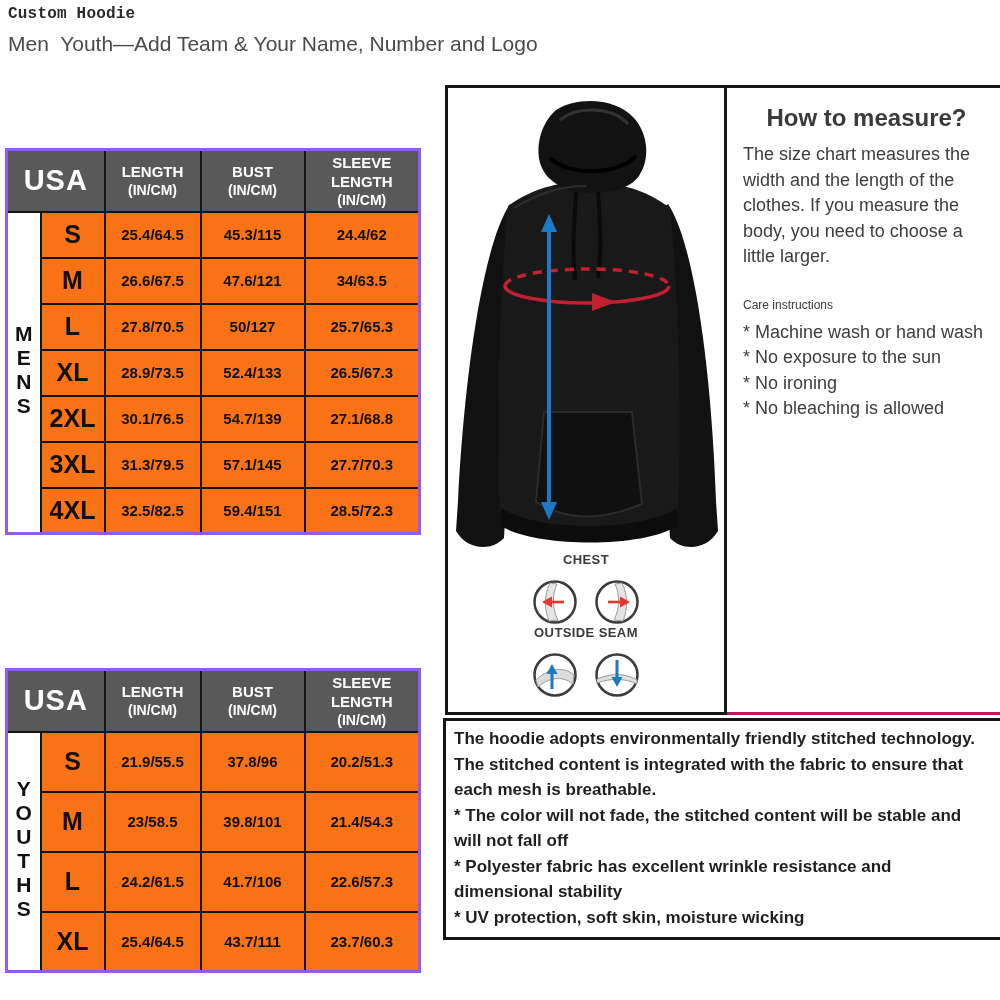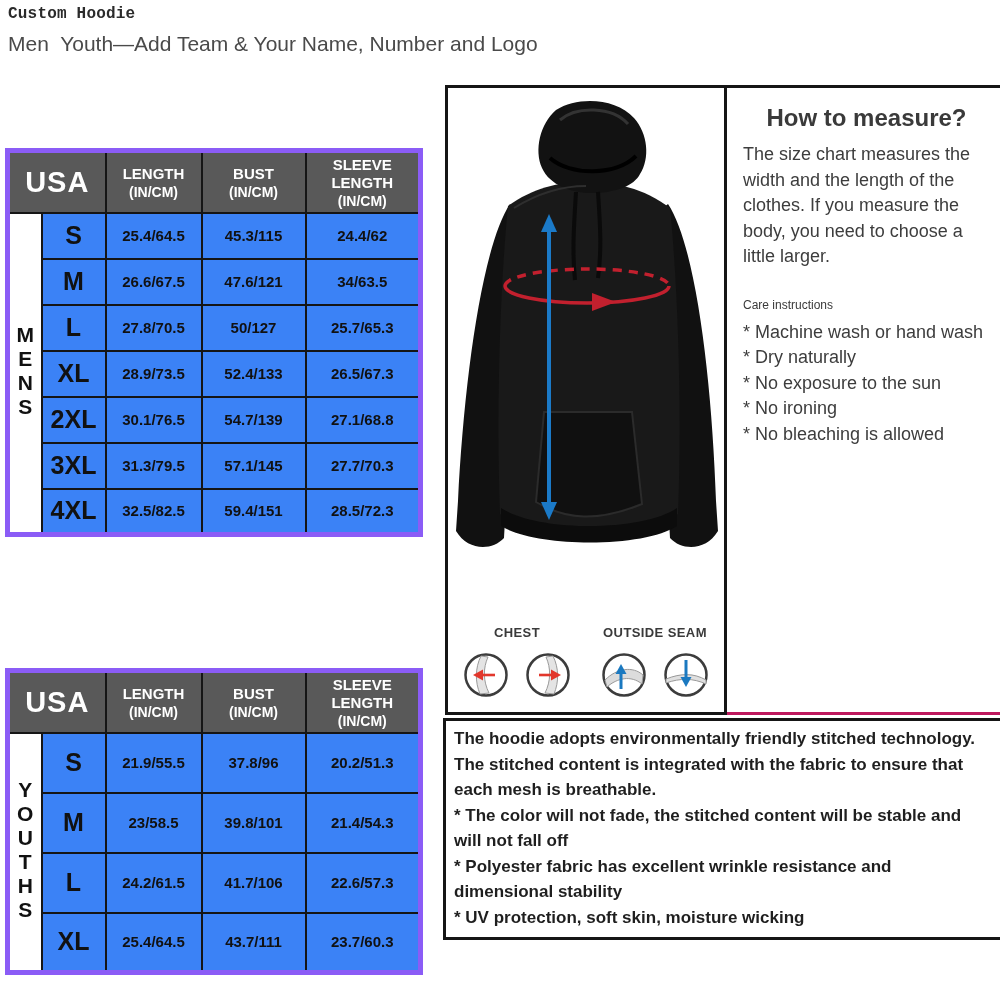--- a/index.html
+++ b/index.html
@@ -7,42 +7,42 @@
               font-family:"Liberation Sans", sans-serif; color:#222; }
   .page { position:relative; width:1000px; height:1000px; overflow:hidden; background:#fff; }
 
   
   .title-block { position:absolute; left:8px; top:5px; }
   .t1 { font-size:16px; font-weight:bold; color:#2b2b2b; letter-spacing:0.2px;font-family:Liberation Mono, monospace; }
   .t2 { font-size:21px; font-weight:500; color:#4a4a4a; margin-top:9px; white-space:pre-wrap; }
 
   
   table.size-table { position:absolute; border-collapse:collapse; table-layout:fixed;
-                     width:413px; background:#3b82f6; border:5px solid #8b5cf6; }
+                     width:413px; background:#f97316; border:3px solid #8b5cf6; }
   table.size-table th, table.size-table td { border:2px solid #151515; text-align:center; vertical-align:middle; }
   table.mens   { left:5px; top:148px; }
   table.youths { left:5px; top:668px; }
   tr.head th { background:#595959; color:#ffffff; height:62px; }
   th.usa { font-size:29px; font-weight:bold; letter-spacing:1px; }
   .h1 { font-size:15px; font-weight:bold; line-height:1.25; }
   .h2 { font-size:14px; font-weight:bold; }
   td.size { font-size:25px; font-weight:bold; color:#111; }
   td.val  { font-size:15px; font-weight:bold; color:#111; }
   .mens td { height:46px; }
   .youths td { height:60px; }
   td.vcell { width:34px; background:#fff; }
   .vlabel { display:inline-block; writing-mode:vertical-lr; text-orientation:upright;
             font-size:21px; font-weight:bold; line-height:1; letter-spacing:1px; color:#111; }
 
   
   .center-box { position:absolute; left:445px; top:85px; width:282px; height:630px;
                 border:3px solid #151515; background:#fff; }
   .hoodie-wrap { position:absolute; left:0; top:8px; width:276px; height:470px; }
   .diagrams { position:absolute; left:0; bottom:14px; width:100%;
-              display:flex; justify-content:space-around; }
+              display:flex; justify-content:space-around;flex-direction:column; }
   .diag-group { text-align:center; }
   .diag-label { font-size:13px; font-weight:bold; color:#3a3a3a; letter-spacing:0.4px; margin-bottom:12px; }
   .circles { display:flex; gap:16px; justify-content:center; }
 
   
   .measure-panel { position:absolute; left:727px; top:85px; width:273px; height:630px;
                    border-top:3px solid #151515; border-bottom:3px solid #be185d;
                    padding:8px 10px 0 16px; color:#3d3d3d; }
   .mp-heading { font-size:24px; font-weight:600; text-align:center; margin:8px 0 10px; color:#3a3a3a; }
   .mp-intro { font-size:18px; line-height:1.42; color:#3d3d3d; }
@@ -259,21 +259,20 @@
       </div>
     </div>
   </div>
 
   <div class="measure-panel">
     <div class="mp-heading">How to measure?</div>
     <div class="mp-intro">The size chart measures the width and the length of the clothes.  If you measure the body, you need to choose a little larger.</div>
     <div class="care-heading">Care instructions</div>
     <div class="care-list">
       <div>* Machine wash or hand wash</div>
-      <div>* Dry naturally</div>
       <div>* No exposure to the sun</div>
       <div>* No ironing</div>
       <div>* No bleaching is allowed</div>
     </div>
   </div>
 
   <div class="desc-box">
     <div>The hoodie adopts environmentally friendly stitched technology. The stitched content is integrated with the fabric to ensure that each mesh is breathable.</div>
     <div>* The color will not fade, the stitched content will be stable and will not fall off</div>
     <div>* Polyester fabric has excellent wrinkle resistance and dimensional stability</div>

